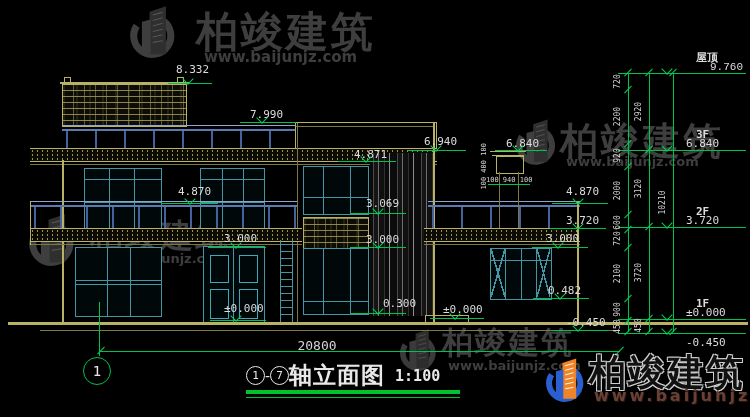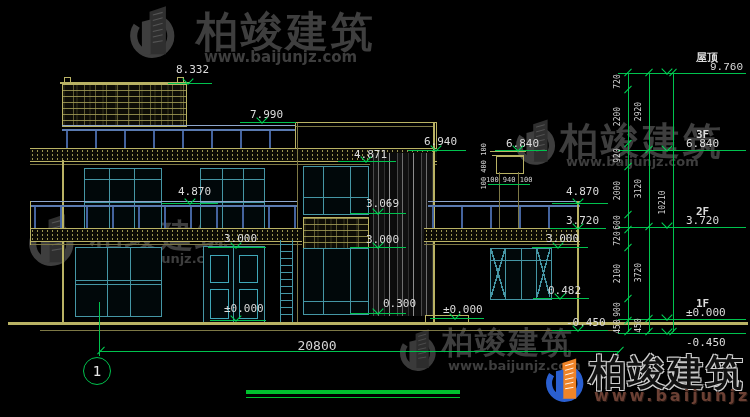--- a/index.html
+++ b/index.html
@@ -227,20 +227,23 @@
   <div class="dimtxt" style="left:486px;top:176px;width:44px;font-size:7px;">100 940 100</div>
   <div class="gline" style="left:488px;top:184px;width:42px;height:1px;"></div>
 
   <div class="gline" style="left:100px;top:351px;width:520px;height:1px;"></div>
   <div class="tick" style="left:96px;top:350px;"></div>
   <div class="tick" style="left:615px;top:350px;"></div>
   <div class="dimtxt" style="left:295px;top:341px;width:44px;font-size:13px;">20800</div>
   <div class="gline" style="left:99px;top:302px;width:1px;height:54px;"></div>
   <div class="bubble" style="left:83px;top:357px;width:26px;height:26px;font-size:14px;line-height:26px;">1</div>
 
+  <div class="abs" style="left:246px;top:360px;color:#e8e8e8;white-space:nowrap;">
+    <span class="tcirc">1</span><span style="font-size:14px;vertical-align:middle;">-</span><span class="tcirc">7</span><span style="font-size:23px;font-weight:bold;vertical-align:middle;letter-spacing:1px;">轴立面图</span><span style="font-size:15px;font-weight:bold;vertical-align:middle;margin-left:10px;font-family:'DejaVu Sans Mono',monospace;">1:100</span>
+  </div>
   <div class="abs" style="left:246px;top:390px;width:214px;height:4px;background:#00c22e;"></div>
   <div class="abs" style="left:246px;top:397px;width:214px;height:1px;background:#00c22e;"></div>
 
   <div class="abs" id="logo-color" style="left:544px;top:347px;width:46px;height:66px;"><svg viewBox="0 0 100 110" width="100%" height="100%">
     <circle cx="45" cy="62" r="34" fill="none" stroke="#2a5fd0" stroke-width="13" stroke-dasharray="158 56" transform="rotate(-55 45 62)"></circle>
     <polygon points="40,18 70,8 70,96 40,96" fill="#f08428"></polygon>
     <polygon points="26,36 42,32 42,96 26,96" fill="#2a5fd0"></polygon>
     <g stroke="#ffffff" stroke-width="2">
       <line x1="46" y1="24" x2="64" y2="19"></line>
           <line x1="46" y1="34" x2="64" y2="29"></line>

